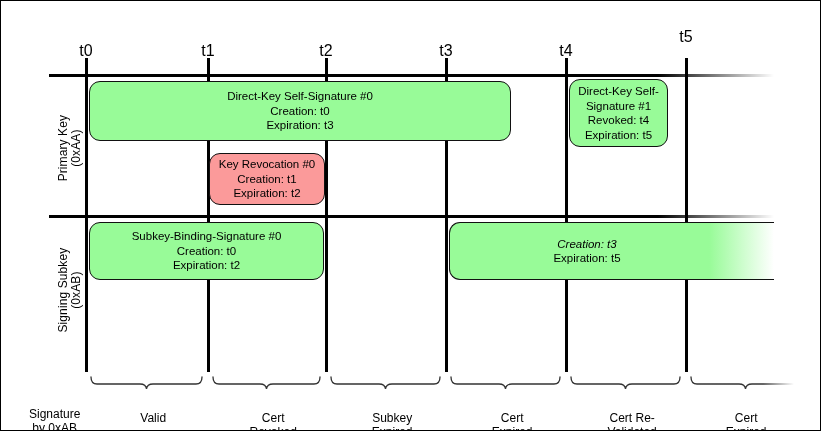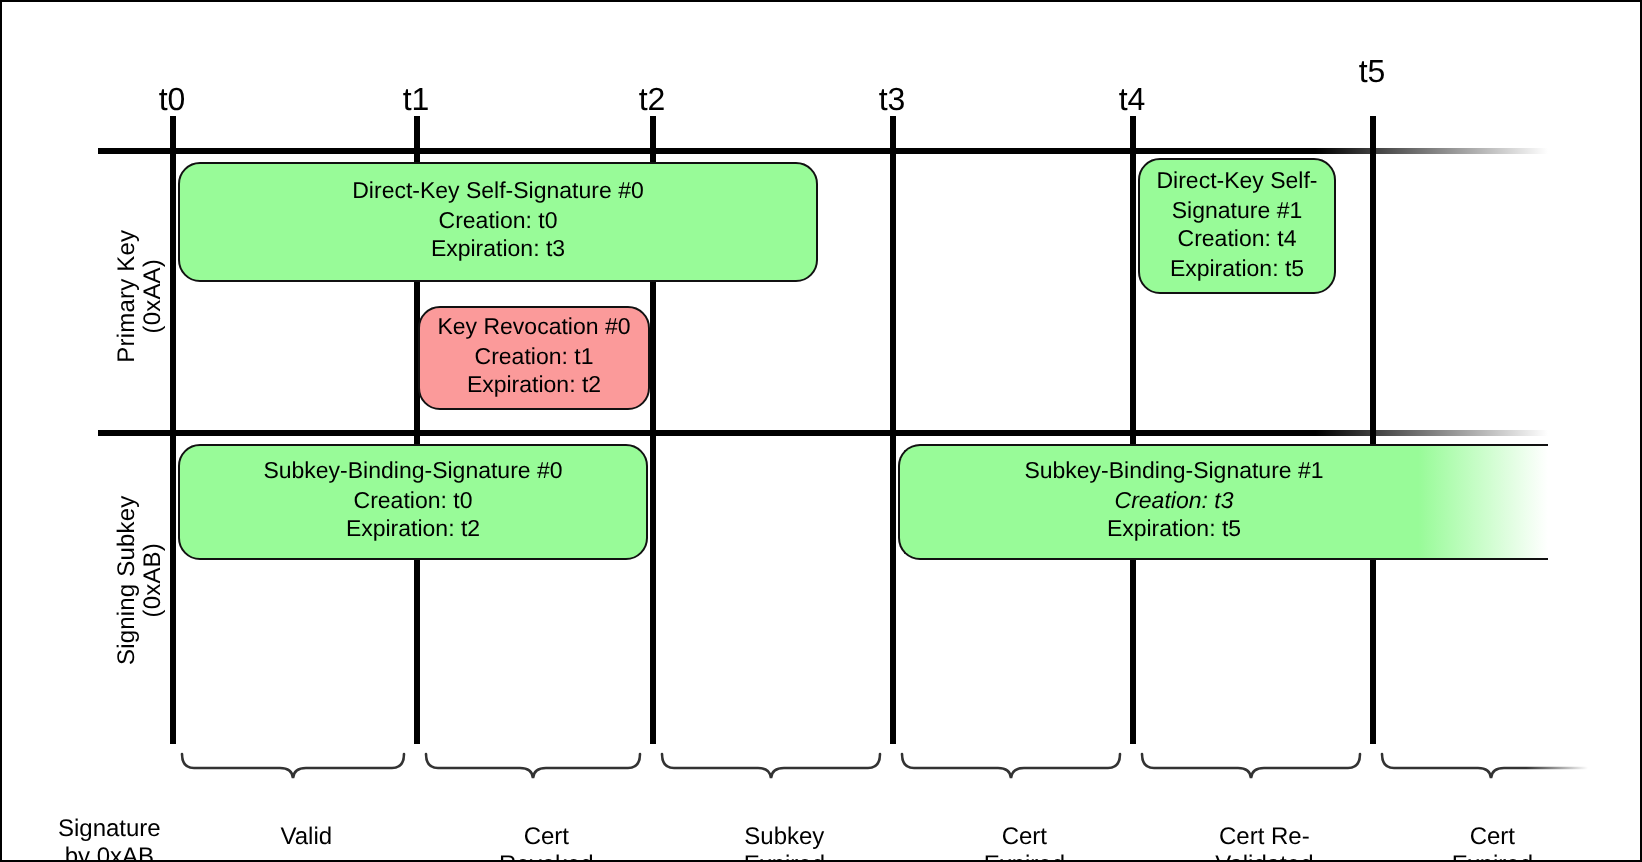--- a/index.html
+++ b/index.html
@@ -125,47 +125,46 @@
 
   <div class="row-label" style="left:14px;top:128px;width:110px;">
     <span class="ln">Primary Key</span>
     <span class="ln">(0xAA)</span>
   </div>
   <div class="row-label" style="left:3px;top:270px;width:132px;">
     <span class="ln">Signing Subkey</span>
     <span class="ln">(0xAB)</span>
   </div>
 
-  <div class="sig-box green" style="left:88px;top:80px;width:320px;height:60px;">
+  <div class="sig-box green" style="left:88px;top:80px;width:422px;height:60px;">
     <span class="ln">Direct-Key Self-Signature #0</span>
     <span class="ln">Creation: t0</span>
     <span class="ln">Expiration: t3</span>
   </div>
 
   <div class="sig-box red" style="left:208px;top:152px;width:116px;height:52px;">
     <span class="ln">Key Revocation #0</span>
     <span class="ln">Creation: t1</span>
     <span class="ln">Expiration: t2</span>
   </div>
 
   <div class="sig-box green" style="left:568px;top:78px;width:99px;height:68px;">
     <span class="ln">Direct-Key Self-</span>
     <span class="ln">Signature #1</span>
-    <span class="ln">Creation: t4</span>
+    <span class="ln">Revoked: t4</span>
     <span class="ln">Expiration: t5</span>
   </div>
 
   <div class="sig-box green" style="left:88px;top:221px;width:235px;height:58px;">
     <span class="ln">Subkey-Binding-Signature #0</span>
     <span class="ln">Creation: t0</span>
     <span class="ln">Expiration: t2</span>
   </div>
 
   <div class="sig-box green fade-right" style="left:448px;top:221px;width:325px;height:58px;">
-    <span class="ln" style="position:relative;left:-25px;">Subkey-Binding-Signature #1</span>
     <span class="ln" style="position:relative;left:-25px;font-style:italic;">Creation: t3</span>
     <span class="ln" style="position:relative;left:-25px;">Expiration: t5</span>
   </div>
 
   <div class="legend-title" style="left:8px;top:392px;width:78px;">
     <span class="ln">Signature</span>
     <span class="ln">by 0xAB</span>
   </div>
 
   <div class="bracket" style="left:89px;top:375px;width:113px;">

